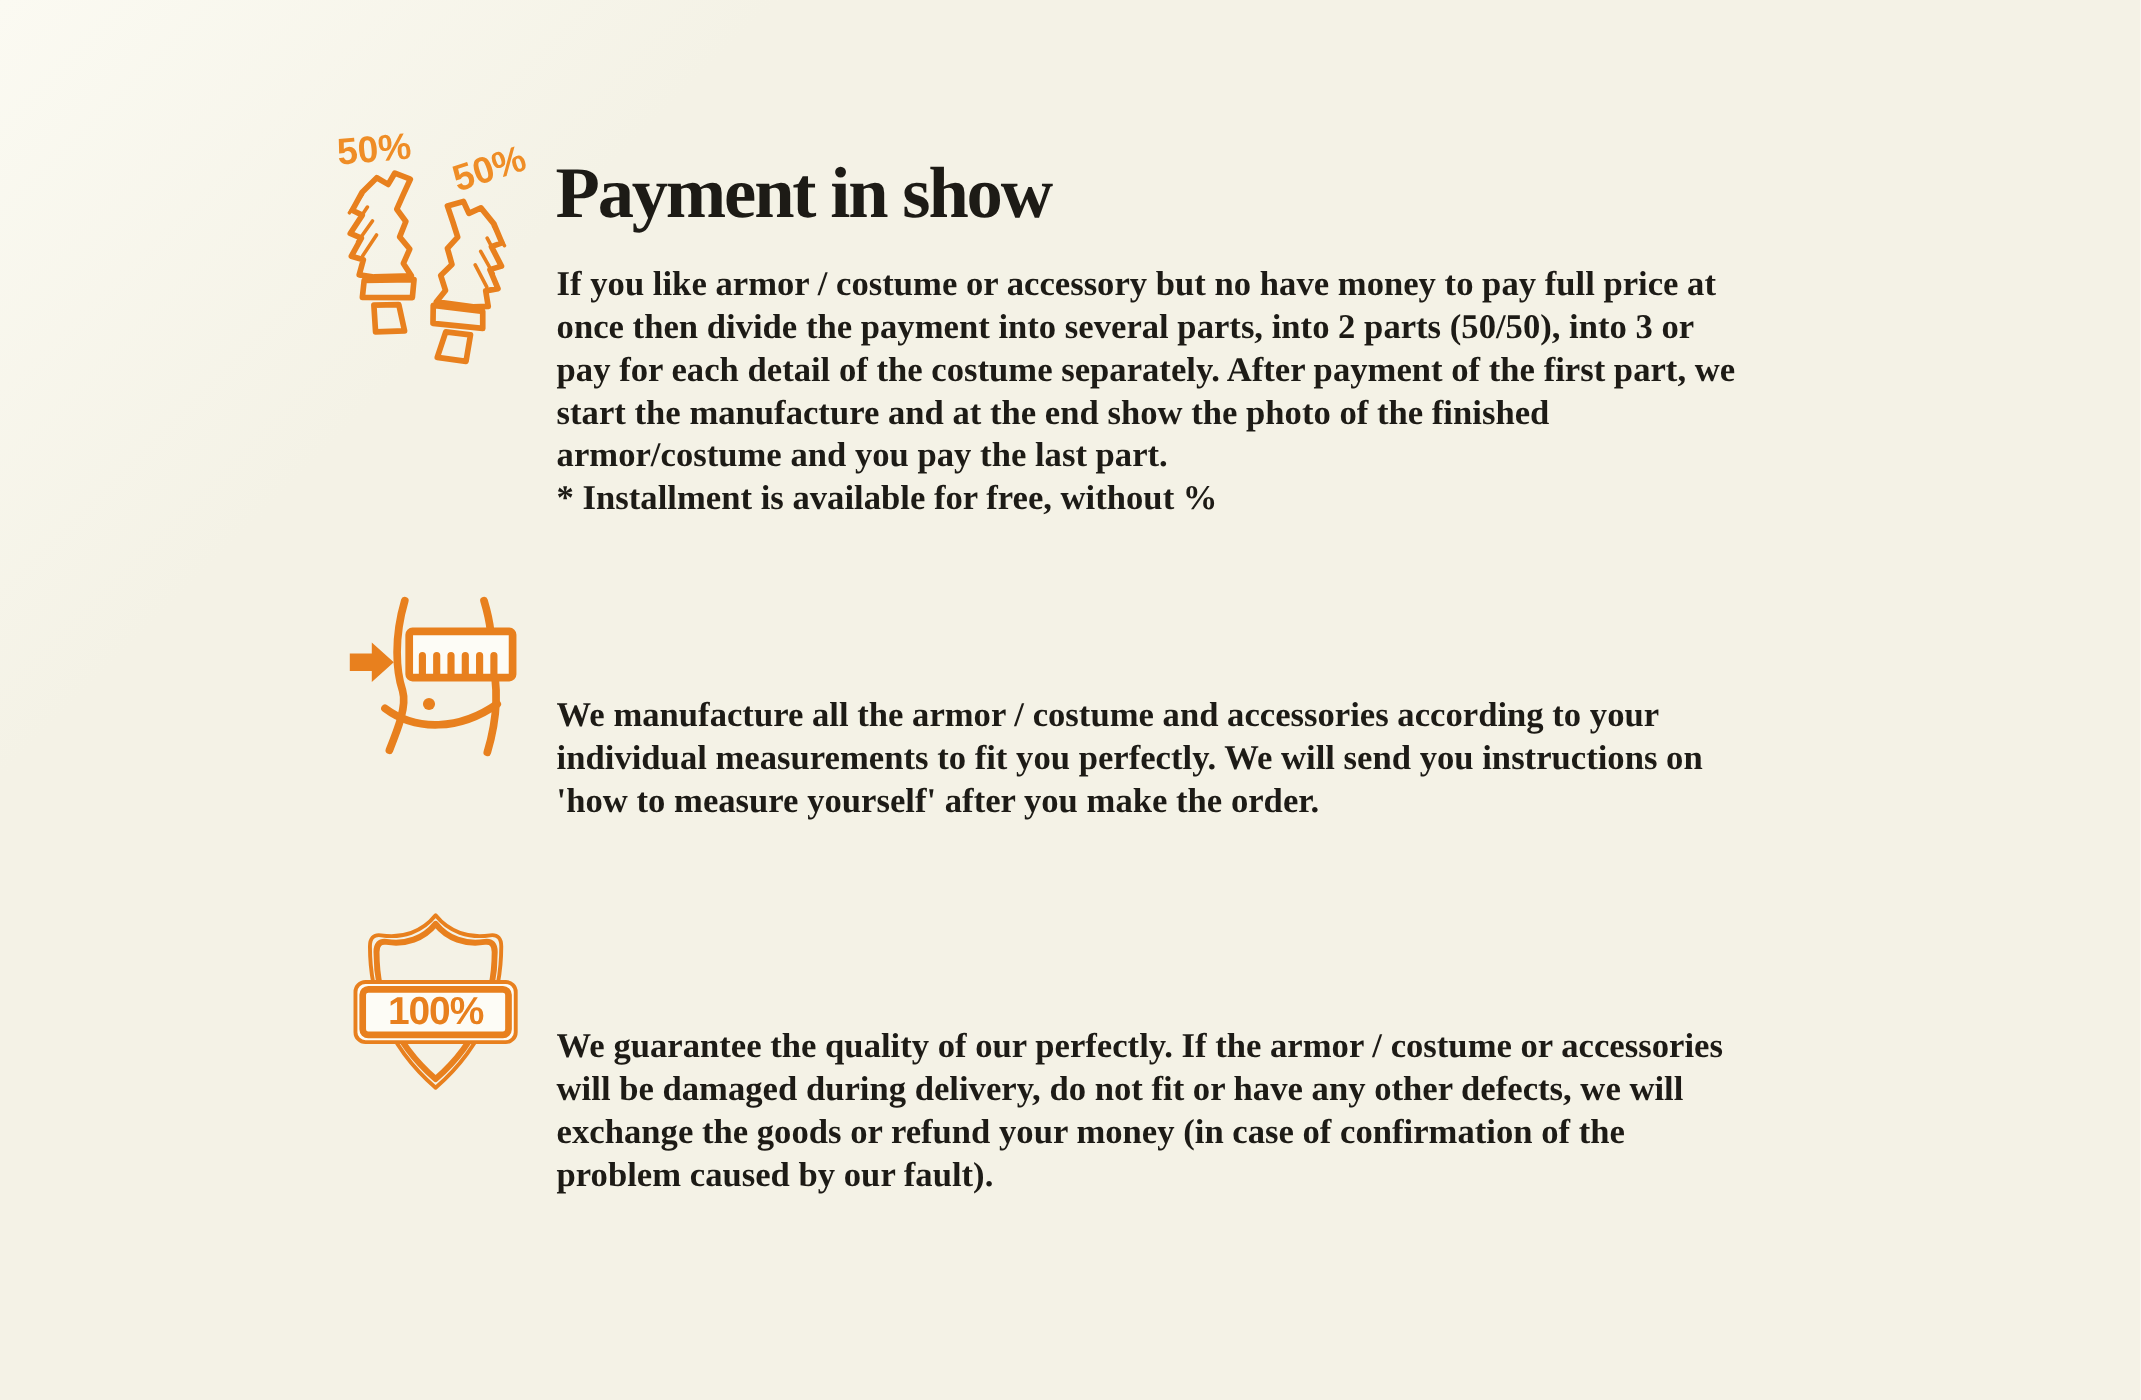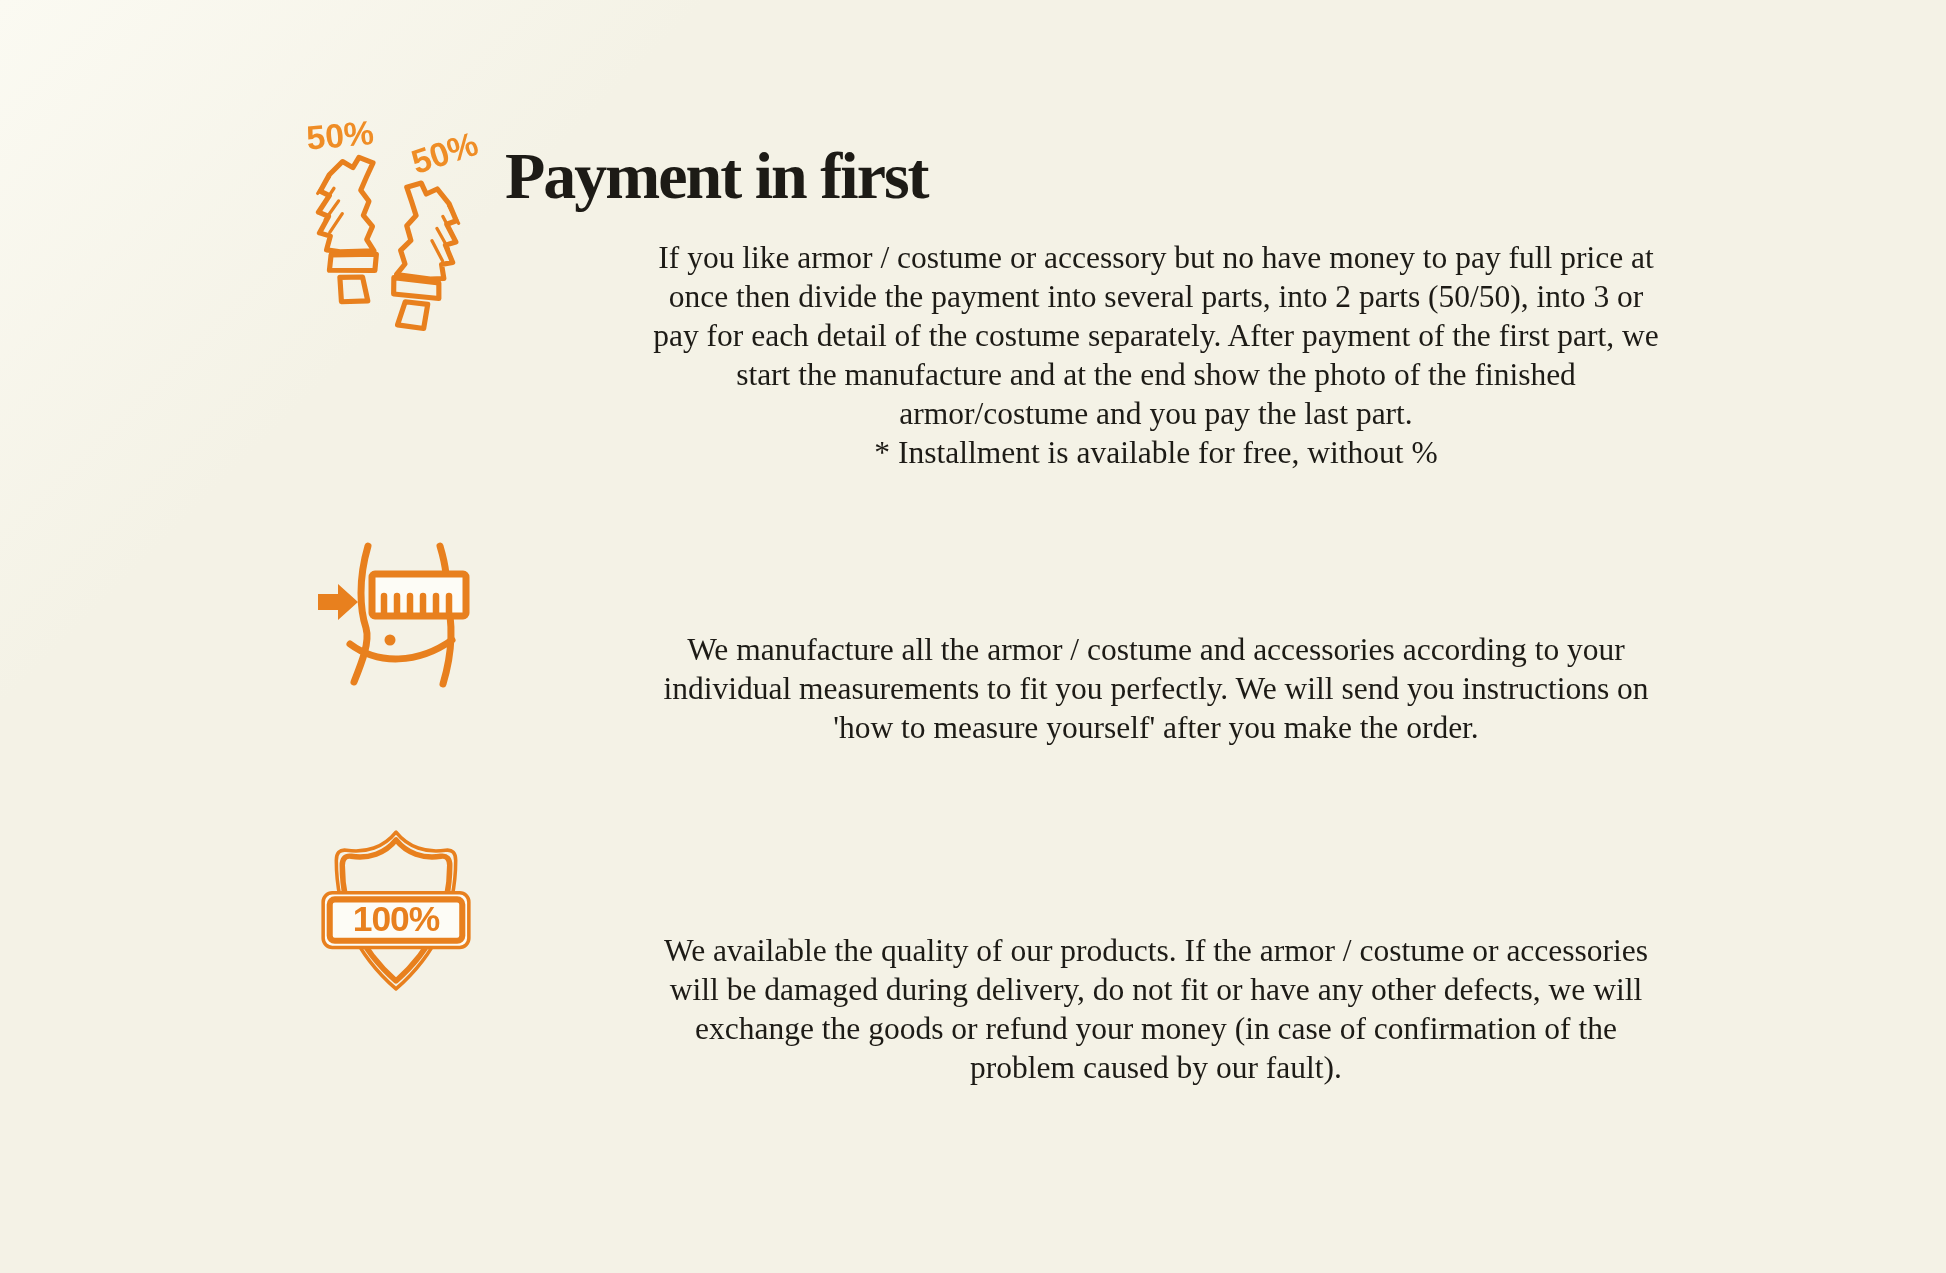--- a/index.html
+++ b/index.html
@@ -11,22 +11,22 @@
     position:relative; width:1946px; height:1273px; overflow:hidden;
     background:linear-gradient(135deg, var(--bg-edge) 0%, var(--bg) 22%, var(--bg) 100%);
     font-family:"Liberation Serif", serif; color:var(--ink);
   }
   .icon-svg{position:absolute; overflow:visible;}
   .heading{
     position:absolute; left:505px; font-weight:700; font-size:66px;
     letter-spacing:-2px; line-height:1.15; white-space:nowrap; color:var(--ink);
   }
   .para{
-    position:absolute; left:506px; width:1300px; font-weight:400; font-size:31.5px;
-    line-height:39px; white-space:pre-line; color:var(--ink); letter-spacing:0;text-align:center;
+    position:absolute; left:506px; width:1300px; font-weight:700; font-size:31.5px;
+    line-height:39px; white-space:pre-line; color:var(--ink); letter-spacing:0;
   }
   
   .s55{stroke:var(--accent); stroke-width:5.5; fill:none; stroke-linejoin:round; stroke-linecap:round;}
   .s4 {stroke:var(--accent); stroke-width:3.5; fill:none; stroke-linejoin:round; stroke-linecap:round;}
   .s7 {stroke:var(--accent); stroke-width:7;   fill:none; stroke-linejoin:round; stroke-linecap:round;}
   .s65{stroke:var(--accent); stroke-width:6.5; fill:none; stroke-linecap:round;}
   .s6 {stroke:var(--accent); stroke-width:6;   fill:none; stroke-linejoin:round;}
   .s35{stroke:var(--accent); stroke-width:3.5; fill:none; stroke-linejoin:round;}
   .fill-accent{fill:var(--accent); stroke:none;}
   .panel-fill{fill:var(--panel);}
@@ -48,21 +48,21 @@
       </g>
     </defs>
     <text class="pct" x="8" y="48" transform="rotate(-5,8,48)">50%</text>
     <text class="pct" transform="translate(124,74) rotate(-18)">50%</text>
     <use href="#armor-half" transform="translate(18,56) rotate(-8,36,80)"></use>
     <g transform="translate(94,84) rotate(14,36,80)">
       <use href="#armor-half" transform="scale(-1,1) translate(-72,0)"></use>
     </g>
   </svg>
 
-  <div class="heading" style="top:138px">Payment in first</div>
+  <div class="heading" style="top:138px">Payment in show</div>
 
   <div class="para" style="top:238px">If you like armor / costume or accessory but no have money to pay full price at
 once then divide the payment into several parts, into 2 parts (50/50), into 3 or
 pay for each detail of the costume separately. After payment of the first part, we
 start the manufacture and at the end show the photo of the finished
 armor/costume and you pay the last part.
 * Installment is available for free, without %</div>
 
   <svg class="icon-svg" style="left:316px;top:544px;width:154px;height:142px" viewBox="0 0 154 142" aria-hidden="true">
     <path class="s7" d="M52,2 C42,36 44,66 50,84 C54,98 46,118 38,138"></path>
@@ -82,18 +82,18 @@
 
   <svg class="icon-svg" style="left:320px;top:826px;width:152px;height:172px" viewBox="0 0 150 170" aria-hidden="true">
     <path class="s35" d="M75,6 C63,21 45,27 26,24 C19,23 16,27 16,34 C16,74 28,120 75,161 C122,120 134,74 134,34 C134,27 131,23 124,24 C105,27 87,21 75,6 Z"></path>
     <path class="s6" transform="translate(75,83) scale(0.90) translate(-75,-83)" d="M75,6 C63,21 45,27 26,24 C19,23 16,27 16,34 C16,74 28,120 75,161 C122,120 134,74 134,34 C134,27 131,23 124,24 C105,27 87,21 75,6 Z"></path>
     <rect class="s35 panel-fill" x="3" y="66" width="144" height="54" rx="9"></rect>
     <rect class="s6" x="9.5" y="72.5" width="131" height="41" rx="5" fill="none"></rect>
     <text class="pct100" x="75" y="104" text-anchor="middle">100%</text>
   </svg>
 
 
-  <div class="para" style="top:931px">We available the quality of our products. If the armor / costume or accessories
+  <div class="para" style="top:931px">We guarantee the quality of our perfectly. If the armor / costume or accessories
 will be damaged during delivery, do not fit or have any other defects, we will
 exchange the goods or refund your money (in case of confirmation of the
 problem caused by our fault).</div>
 
 </div>
 
 </body></html>

